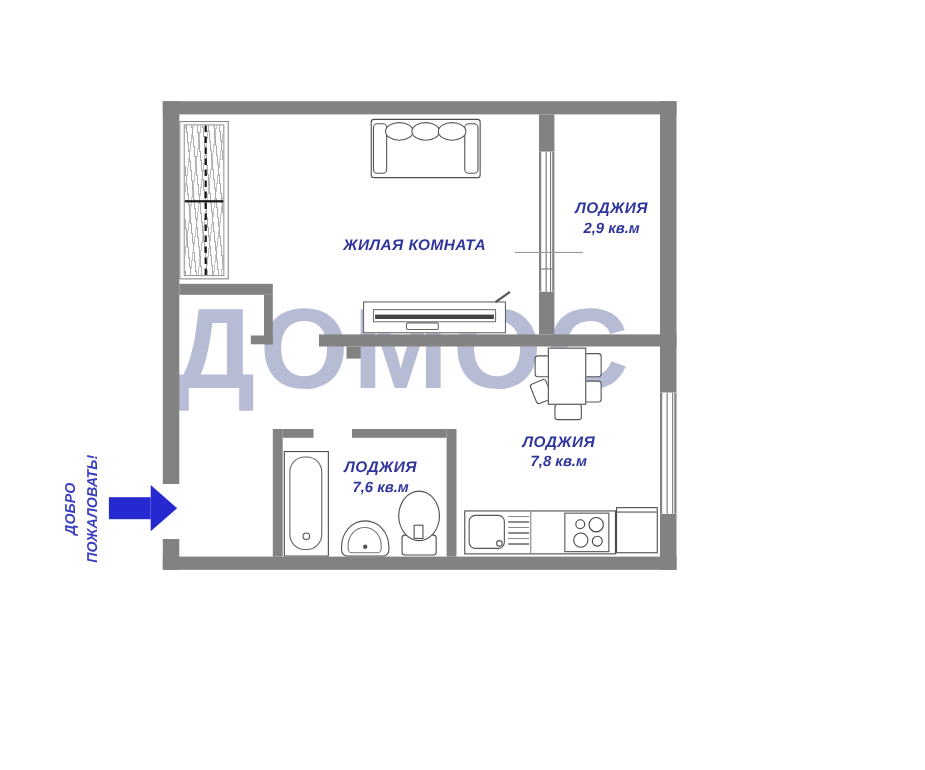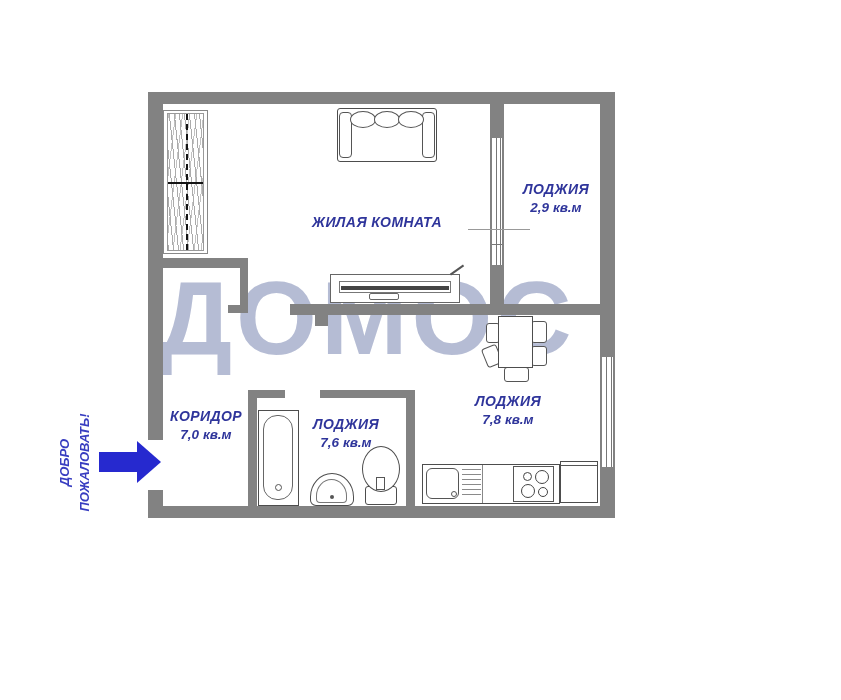--- a/index.html
+++ b/index.html
@@ -139,24 +139,20 @@
     <div style="position:absolute;left:0;top:3px;width:100%;height:1px;background:#555;"></div>
   </div>
 
   <div class="label" style="left:287px;top:190px;width:180px;margin-top:24px;">
     <div class="rname">ЖИЛАЯ КОМНАТА</div>
   </div>
   <div class="label" style="left:501px;top:181px;width:110px;">
     <div class="rname">ЛОДЖИЯ</div>
     <div class="rarea">2,9 кв.м</div>
   </div>
-  <div class="label" style="left:151px;top:408px;width:110px;">
-    <div class="rname">КОРИДОР</div>
-    <div class="rarea">7,0 кв.м</div>
-  </div>
   <div class="label" style="left:291px;top:416px;width:110px;">
     <div class="rname">ЛОДЖИЯ</div>
     <div class="rarea">7,6 кв.м</div>
   </div>
   <div class="label" style="left:453px;top:393px;width:110px;">
     <div class="rname">ЛОДЖИЯ</div>
     <div class="rarea">7,8 кв.м</div>
   </div>
 
   <div id="welcome">

